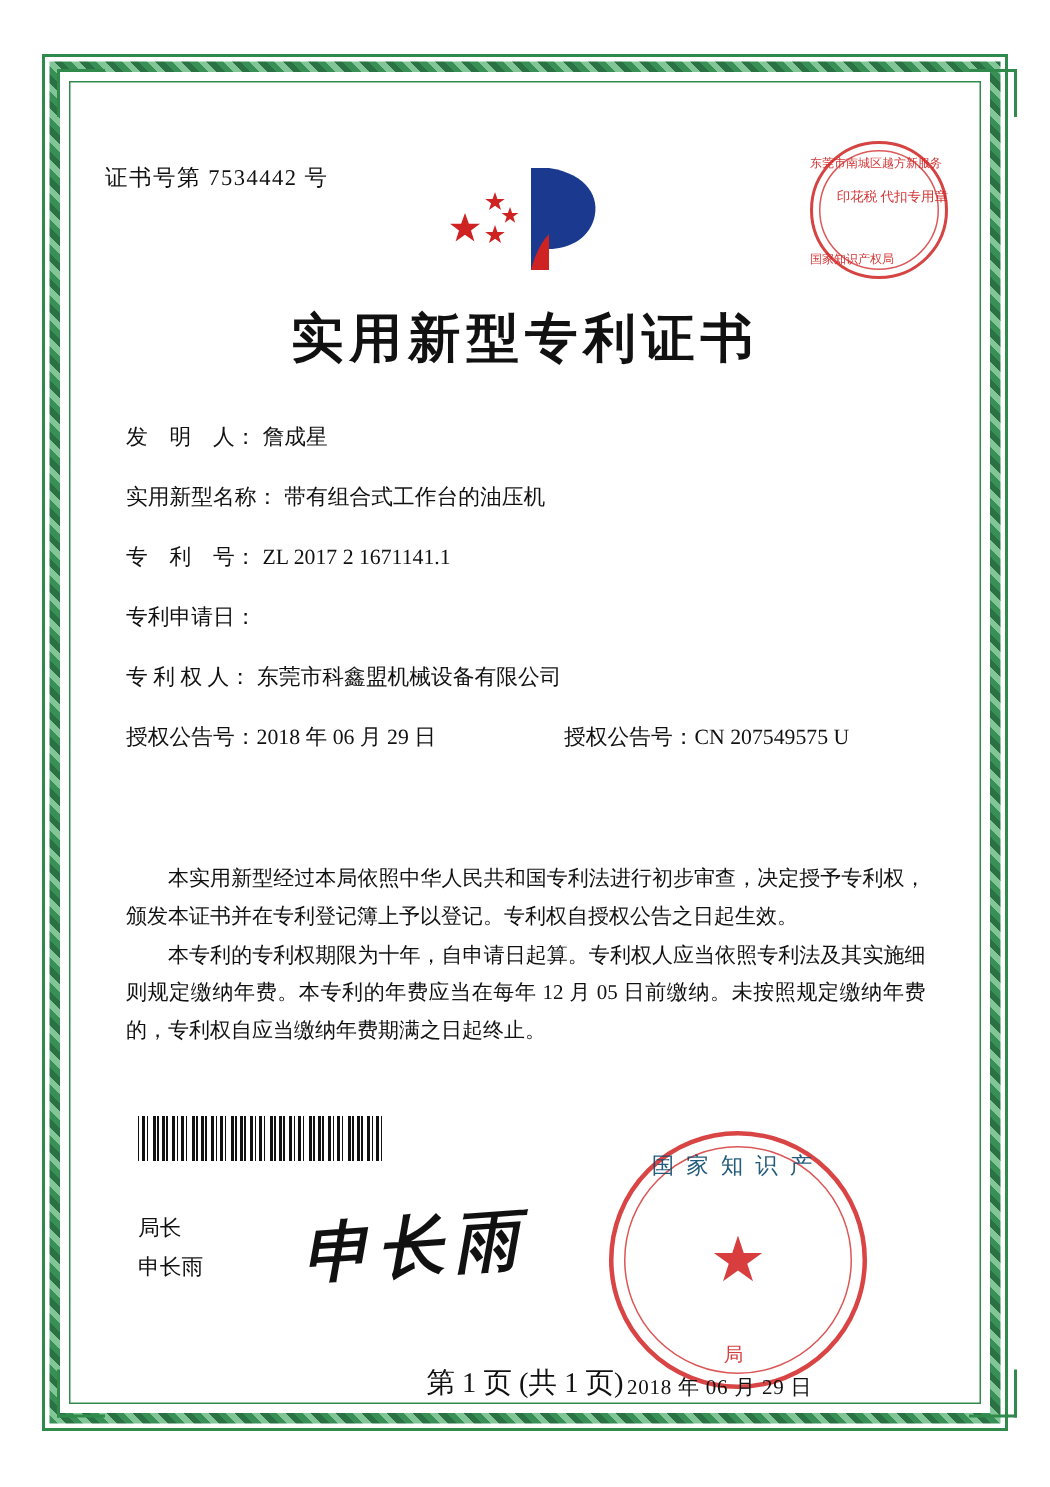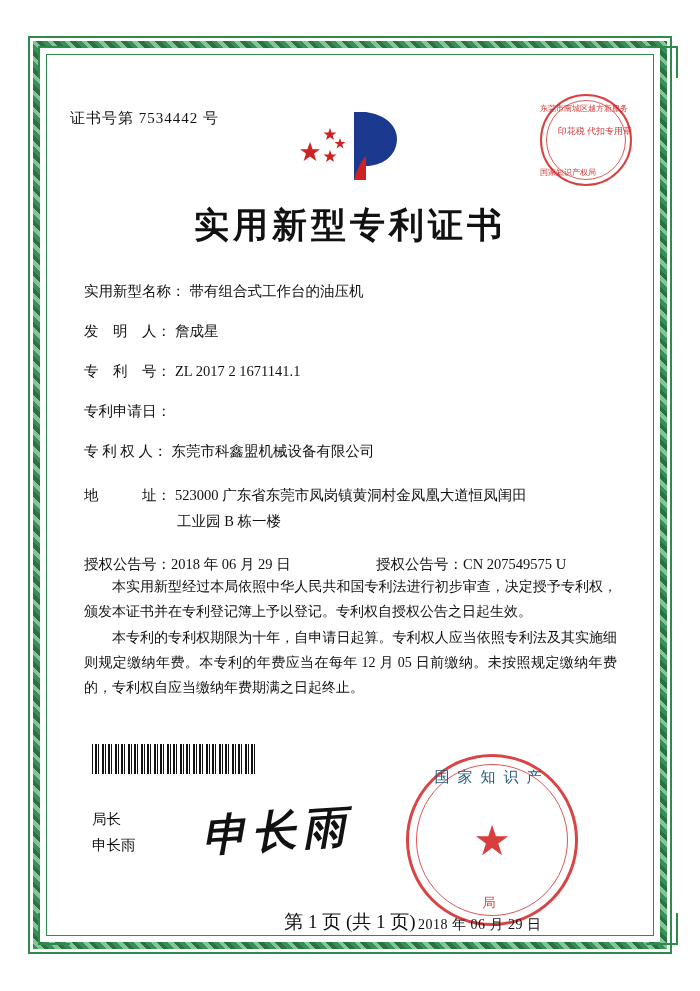--- a/index.html
+++ b/index.html
@@ -314,50 +314,43 @@
       <div class="inner-text">印花税
 代扣专用章</div>
       <div class="arc b">国家知识产权局</div>
     </div>
 
     <div class="main-title">实用新型专利证书</div>
 
     <div class="fields">
 
       <div class="field-row">
+        <span class="field-label">发　明　人：</span>
+        <span class="field-value">詹成星</span>
+      </div>
+
+      <div class="field-row">
         <span class="field-label">实用新型名称：</span>
         <span class="field-value">带有组合式工作台的油压机</span>
       </div>
 
       <div class="field-row">
-        <span class="field-label">发　明　人：</span>
-        <span class="field-value">詹成星</span>
-      </div>
-
-      <div class="field-row">
         <span class="field-label">专　利　号：</span>
         <span class="field-value">ZL 2017 2 1671141.1</span>
       </div>
 
       <div class="field-row">
         <span class="field-label">专利申请日：</span>
       </div>
 
       <div class="field-row">
         <span class="field-label">专 利 权 人：</span>
         <span class="field-value">东莞市科鑫盟机械设备有限公司</span>
       </div>
 
-      <div class="field-row addr">
-        <span class="field-label">地　　　址：</span>
-        <span class="field-value">
-          <span>523000  广东省东莞市凤岗镇黄洞村金凤凰大道恒凤闺田</span>
-          <span class="addr-line2">工业园 B 栋一楼</span>
-        </span>
-      </div>
 
       <div class="field-row two-col">
         <span class="col left">
           <span class="field-label">授权公告号：</span>
           <span>2018 年 06 月 29 日</span>
         </span>
         <span class="col right">
           <span class="field-label">授权公告号：</span>
           <span>CN 207549575 U</span>
         </span>

